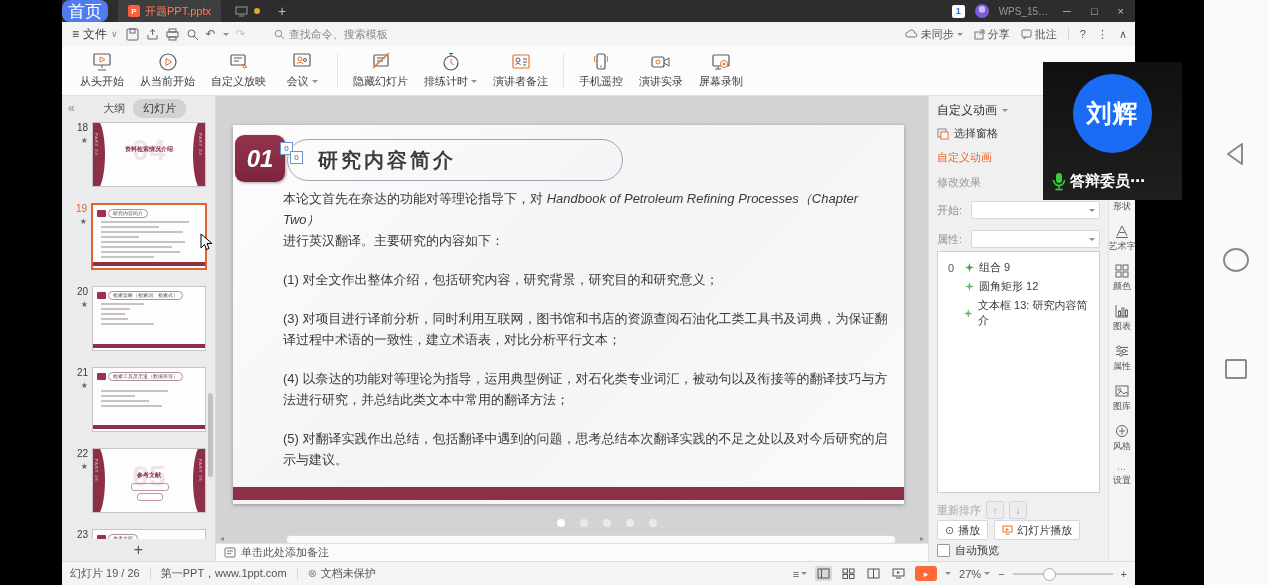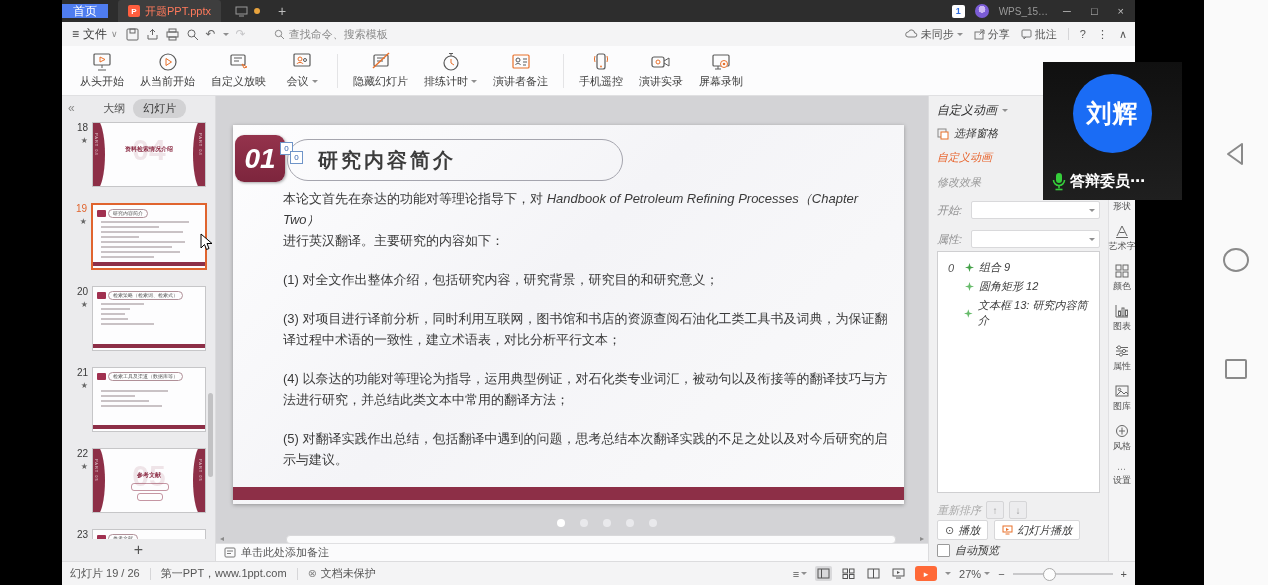--- a/index.html
+++ b/index.html
@@ -1,21 +1,21 @@
 <!DOCTYPE html>
 <html><head>
 <meta charset="utf-8">
 <style>
   html,body{margin:0;padding:0;background:#000;width:1268px;height:585px;overflow:hidden;
     font-family:"Liberation Sans","DejaVu Sans",sans-serif;-webkit-font-smoothing:antialiased;}
   .screen{position:relative;width:1268px;height:585px;background:#000;}
   .window{position:absolute;left:62px;top:0;width:1073px;height:585px;display:flex;flex-direction:column;background:#f4f4f5;}
   
   .titlebar{height:22px;background:#2d2d2d;display:flex;align-items:center;flex:none;}
-  .tab-home{width:46px;height:14px;background:#4f7df0;color:#fff;font-size:12px;display:flex;align-items:center;justify-content:center;}
+  .tab-home{width:46px;height:22px;background:#4f7df0;color:#fff;font-size:17px;display:flex;align-items:center;justify-content:center;border-radius:8px;}
   .tab-doc{margin-left:10px;height:22px;padding:0 10px;background:#3e3e3e;display:flex;align-items:center;gap:5px;border-radius:3px 3px 0 0;}
   .picon{width:12px;height:12px;background:#ff5e3e;border-radius:2px;color:#fff;font-size:8px;font-weight:bold;display:flex;align-items:center;justify-content:center;}
   .tab-doc-label{color:#ff7a5c;font-size:11px;}
   .tb-mon{margin-left:14px;}
   .dot-unsaved{width:6px;height:6px;border-radius:50%;background:#e8a33d;margin-left:6px;}
   .tb-plus{color:#bdbdbd;font-size:14px;margin-left:18px;}
   .tb-right{margin-left:auto;display:flex;align-items:center;gap:10px;padding-right:6px;}
   .badge1{width:13px;height:13px;background:#fff;border-radius:2px;color:#2d6cdf;font-size:9px;font-weight:bold;display:flex;align-items:center;justify-content:center;}
   .avatar{width:14px;height:14px;border-radius:50%;background:radial-gradient(circle at 50% 38%,#cbb7f3 30%,#7b5cd6 32%);}
   .acct{color:#9a9a9a;font-size:10px;}
@@ -65,37 +65,37 @@
   .mt-part{position:absolute;top:14px;font-size:4px;color:rgba(255,255,255,.7);writing-mode:vertical-rl;letter-spacing:1px;}
   .mt-ghost{position:absolute;left:0;right:0;top:10px;text-align:center;font-size:30px;font-weight:bold;color:rgba(141,47,71,.12);}
   .mt-title{position:absolute;left:0;right:0;top:22px;text-align:center;font-size:6px;font-weight:bold;color:#8d2f47;}
   .mt-minipill{position:absolute;left:38px;width:36px;height:6px;border:1px solid rgba(141,47,71,.5);border-radius:3px;}
   .sp-scroll{position:absolute;right:2px;top:297px;width:5px;height:84px;background:#c2c2c4;border-radius:3px;}
   .sp-add{position:absolute;bottom:0;left:0;right:0;height:22px;display:flex;align-items:center;justify-content:center;color:#555;font-size:16px;}
   
   .centercol{flex:1;display:flex;flex-direction:column;min-width:0;}
   .canvas{flex:1;background:#d3d3d6;position:relative;overflow:hidden;}
   .slide{position:absolute;left:17px;top:29px;width:671px;height:379px;background:linear-gradient(135deg,#fdfdfe 0%,#f4f4f7 45%,#fafafb 100%);box-shadow:0 1px 4px rgba(0,0,0,.3);}
-  .badge01{position:absolute;left:2px;top:10px;width:50px;height:47px;border-radius:9px;background:linear-gradient(#94334c,#7d253d);color:#fff;font-size:28px;font-weight:bold;font-style:italic;display:flex;align-items:center;justify-content:center;box-shadow:1px 1px 3px rgba(0,0,0,.35);}
+  .badge01{position:absolute;left:2px;top:10px;width:50px;height:47px;border-radius:9px;background:linear-gradient(#94334c,#7d253d);color:#fff;font-size:24px;font-weight:bold;font-style:italic;display:flex;align-items:center;justify-content:center;box-shadow:1px 1px 3px rgba(0,0,0,.35);}
   .titlepill{position:absolute;left:54px;top:14px;width:336px;height:42px;border:1px solid #a5a5ae;border-radius:22px;display:flex;align-items:center;padding-left:30px;box-sizing:border-box;}
   .titletext{font-size:20px;font-weight:bold;color:#3c3c3c;letter-spacing:3px;}
   .atag{position:absolute;width:11px;height:11px;background:#fff;border:1px solid #6f94c8;color:#2f5fae;font-size:8px;display:flex;align-items:center;justify-content:center;z-index:2;}
   .sbody{position:absolute;left:50px;top:63px;width:612px;font-size:13px;line-height:21px;color:#3a3a3a;}
   .sbody p{margin:0 0 18px 0;}
   .sbody .it{font-style:italic;}
   .sbar{position:absolute;left:0;right:0;bottom:4px;height:13px;background:#8d2f47;}
   .dots{position:absolute;top:423px;left:341px;display:flex;gap:15px;}
   .dots i{width:8px;height:8px;border-radius:50%;background:#e9e9ec;}
   .dots i:first-child{background:#fff;}
   .hscroll{position:absolute;left:4px;right:4px;top:438px;height:9px;display:flex;align-items:center;}
   .hs-ar{color:#8a8a8a;font-size:8px;line-height:9px;}
   .hs-thumb{position:absolute;left:66px;right:28px;top:1px;height:7px;background:#fbfbfc;border:1px solid #d9d9db;border-radius:4px;}
   .notesbar{height:17px;background:#fbfbfc;border-top:1px solid #e0e0e2;display:flex;align-items:center;gap:5px;padding-left:8px;font-size:11px;color:#555;flex:none;}
   
-  .apanel{width:180px;background:#f0f0f1;border-left:1px solid #dcdcde;position:relative;flex:none;font-size:11px;color:#3a3a3a;padding:6px 8px;box-sizing:border-box;font-style:italic;}
+  .apanel{width:180px;background:#f0f0f1;border-left:1px solid #dcdcde;position:relative;flex:none;font-size:11px;color:#3a3a3a;padding:6px 8px;box-sizing:border-box;}
   .ap-title{font-size:12px;color:#2f2f2f;display:flex;align-items:center;gap:5px;}
   .ap-selpane{display:flex;align-items:center;gap:5px;margin-top:7px;}
   .ap-section{color:#e8632c;margin-top:9px;}
   .ap-btnrow{display:flex;gap:5px;margin-top:6px;}
   .ap-btn{background:#fff;border:1px solid #d7d7d9;border-radius:2px;height:20px;display:flex;align-items:center;gap:4px;padding:0 7px;}
   .ap-btn.dis{color:#b5b5b7;}
   .ap-modify{color:#9a9a9a;margin-top:10px;}
   .ap-frow{display:flex;align-items:center;margin-top:11px;gap:4px;}
   .ap-flabel{color:#8f8f90;width:30px;flex:none;}
   .ap-dd{flex:1;height:16px;background:#fff;border:1px solid #d9d9db;border-radius:2px;display:flex;align-items:center;justify-content:flex-end;padding-right:4px;}

